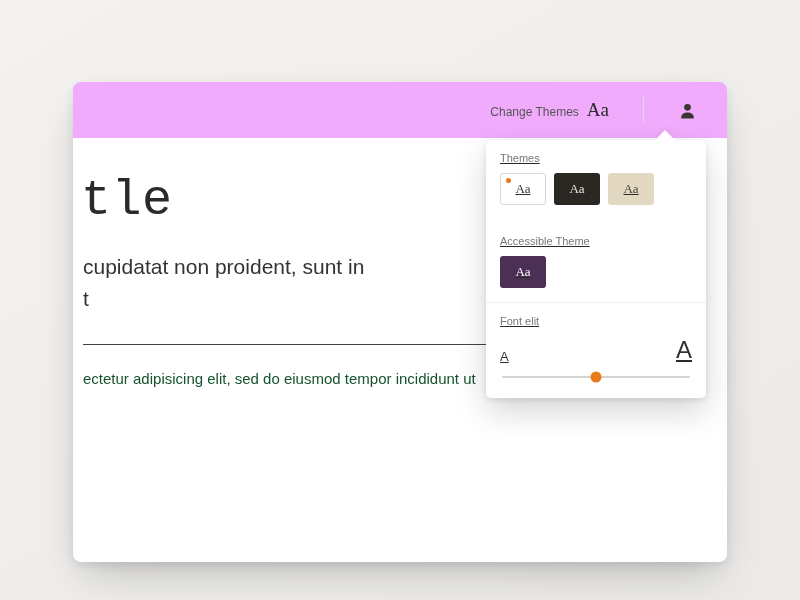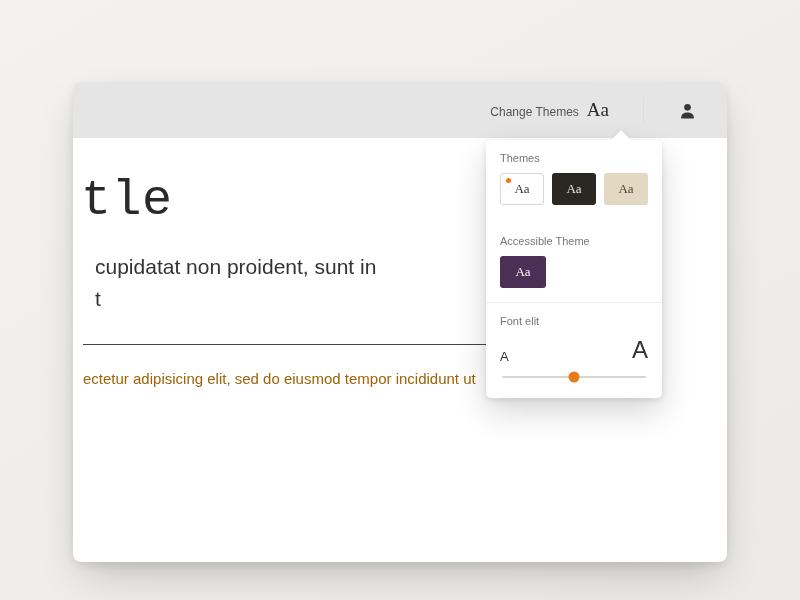--- a/index.html
+++ b/index.html
@@ -21,21 +21,21 @@
     bottom: 38px;
     background: #ffffff;
     border-radius: 8px;
     box-shadow: 0 18px 40px -10px rgba(0,0,0,0.22), 0 4px 10px rgba(0,0,0,0.08);
     overflow: hidden;
   }
 
   
   .toolbar {
     height: 56px;
-    background: #e5e5e5;
+    background: #f0abfc;
     display: flex;
     align-items: center;
     justify-content: flex-end;
     padding: 0 30px 0 26px;
     gap: 34px;
   }
   .change-themes {
     display: flex;
     align-items: baseline;
     gap: 8px;
@@ -56,46 +56,47 @@
     letter-spacing: 0.5px;
     margin-left: -2px;
     padding-left: 10px;
     font-family: Liberation Mono, monospace;
   }
   .doc .lede {
     font-size: 21px;
     line-height: 1.5;
     color: #333;
     margin-top: 22px;
-    padding-left: 22px;
+    padding-left: 10px;
     max-width: 420px;
   }
   .doc hr {
     border: none;
     border-top: 1px solid #444;
     margin: 30px 0 22px 10px;
     width: 440px;
   }
   .doc .body {
     font-size: 15px;
     line-height: 1.65;
-    color: #a16207;
+    color: #14532d;
     padding-left: 10px;
     max-width: 560px;
   }
 
   
   .popover {
     position: absolute;
     top: 140px;
     left: 486px;
-    width: 176px;
+    width: 220px;
     background: #fff;
     border-radius: 5px;
     box-shadow: 0 14px 32px rgba(0,0,0,0.16), 0 2px 6px rgba(0,0,0,0.10);
+    text-decoration: underline;
   }
   .popover::before { 
     content: "";
     position: absolute;
     top: -7px; right: 34px;
     width: 14px; height: 14px;
     background: #fff;
     transform: rotate(45deg);
     box-shadow: -2px -2px 4px rgba(0,0,0,0.04);
   }

